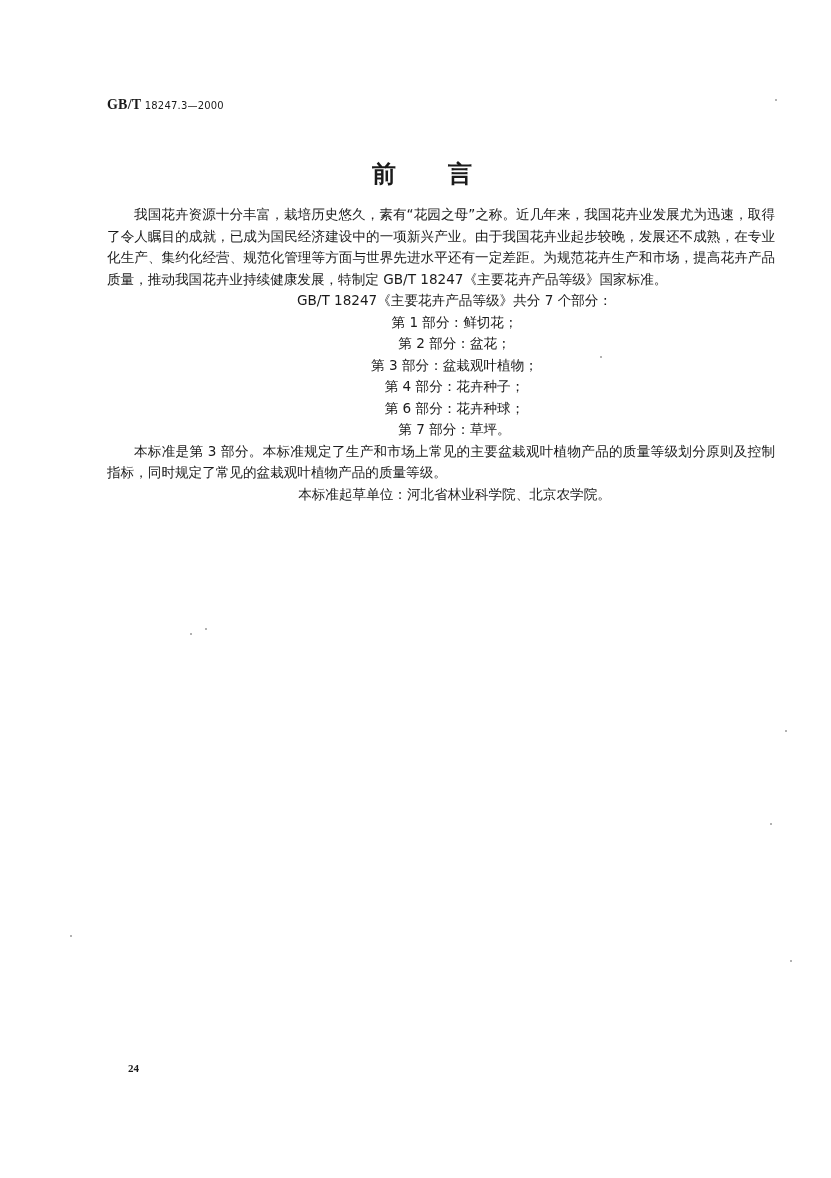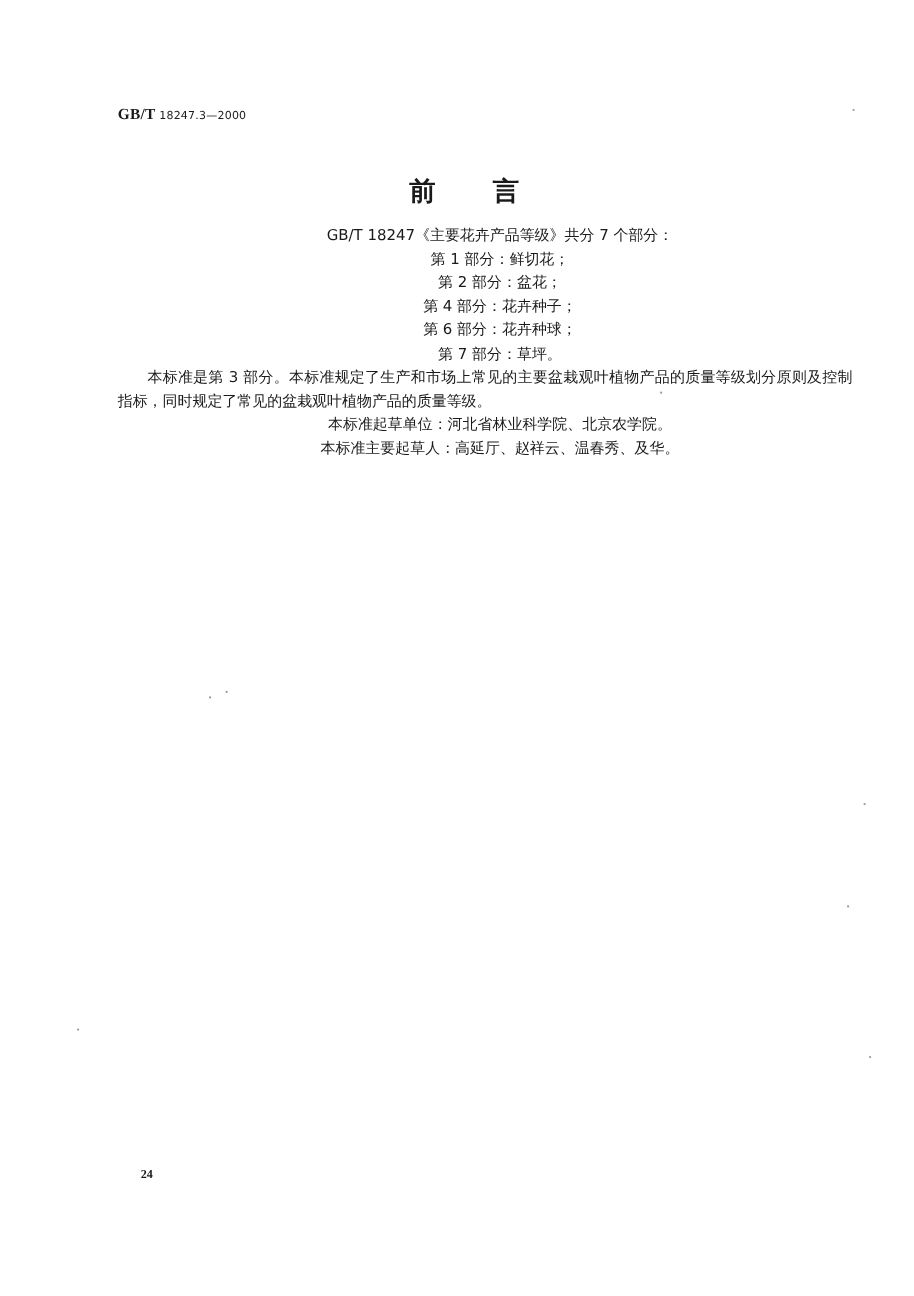--- a/index.html
+++ b/index.html
@@ -24,29 +24,30 @@
 <div class="std-code">
   <span>GB/T</span>
   <span class="num">18247.3—2000</span>
 </div>
 
 <div class="title">
   <span>前</span><span>言</span>
 </div>
 
 <div class="body-text">
+  <p class="para">我国花卉资源十分丰富，栽培历史悠久，素有“花园之母”之称。近几年来，我国花卉业发展尤为迅速，取得了令人瞩目的成就，已成为国民经济建设中的一项新兴产业。由于我国花卉业起步较晚，发展还不成熟，在专业化生产、集约化经营、规范化管理等方面与世界先进水平还有一定差距。为规范花卉生产和市场，提高花卉产品质量，推动我国花卉业持续健康发展，特制定 GB/T 18247《主要花卉产品等级》国家标准。</p>
   <p class="item">GB/T 18247《主要花卉产品等级》共分 7 个部分：</p>
   <p class="item">第 1 部分：鲜切花；</p>
   <p class="item">第 2 部分：盆花；</p>
+  <p class="item">第 3 部分：盆栽观叶植物；</p>
   <p class="item">第 4 部分：花卉种子；</p>
   <p class="item">第 6 部分：花卉种球；</p>
   <p class="item">第 7 部分：草坪。</p>
   <p class="para">本标准是第 3 部分。本标准规定了生产和市场上常见的主要盆栽观叶植物产品的质量等级划分原则及控制指标，同时规定了常见的盆栽观叶植物产品的质量等级。</p>
   <p class="item">本标准起草单位：河北省林业科学院、北京农学院。</p>
-  <p class="item">本标准主要起草人：高延厅、赵祥云、温春秀、及华。</p>
 </div>
 
 <div class="page-num">24</div>
 
 <div class="speck" style="left:775px;top:99px;"></div>
 <div class="speck" style="left:600px;top:356px;"></div>
 <div class="speck" style="left:190px;top:633px;"></div>
 <div class="speck" style="left:205px;top:628px;"></div>
 <div class="speck" style="left:770px;top:823px;"></div>
 <div class="speck" style="left:785px;top:730px;"></div>

